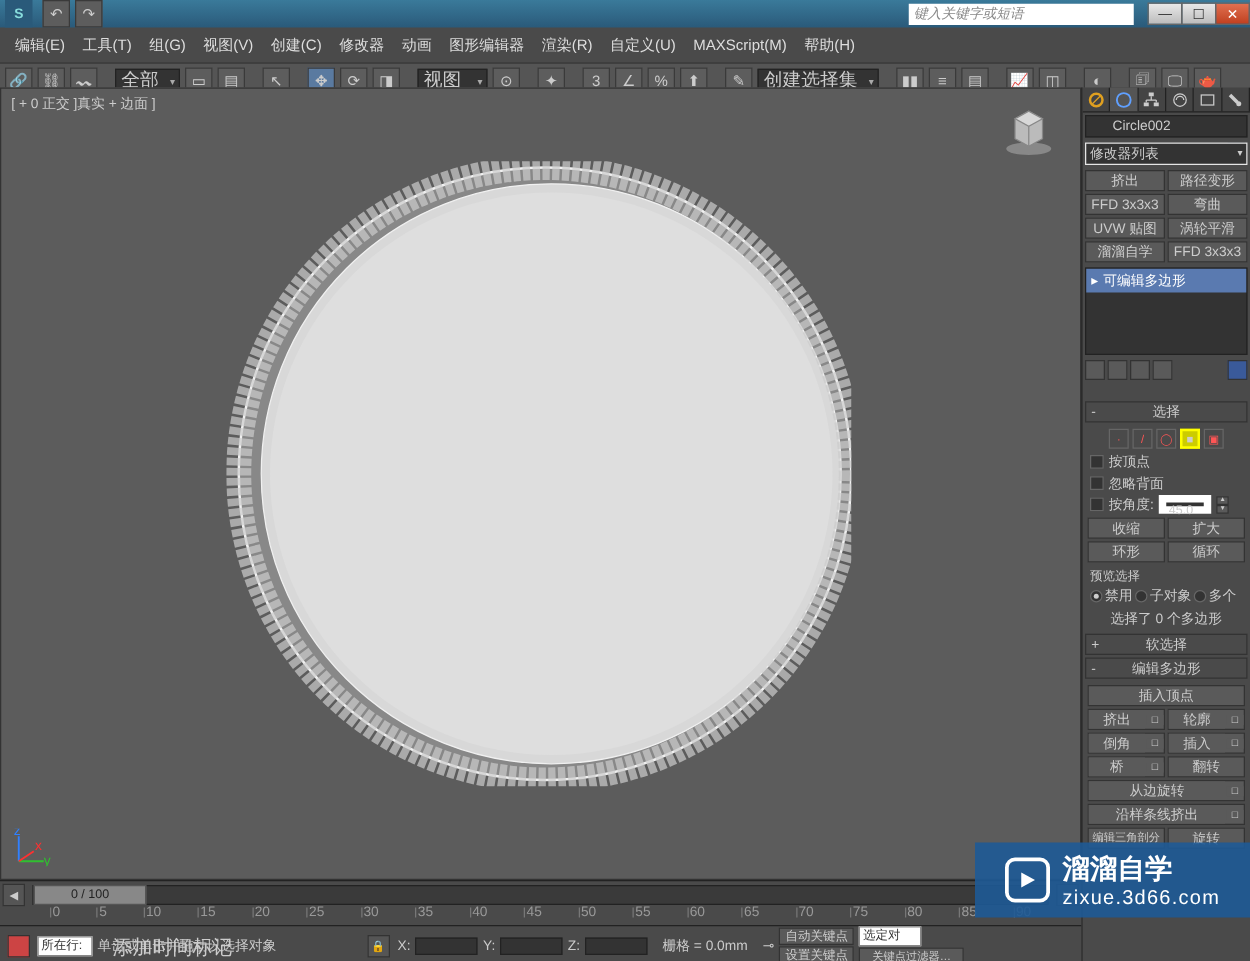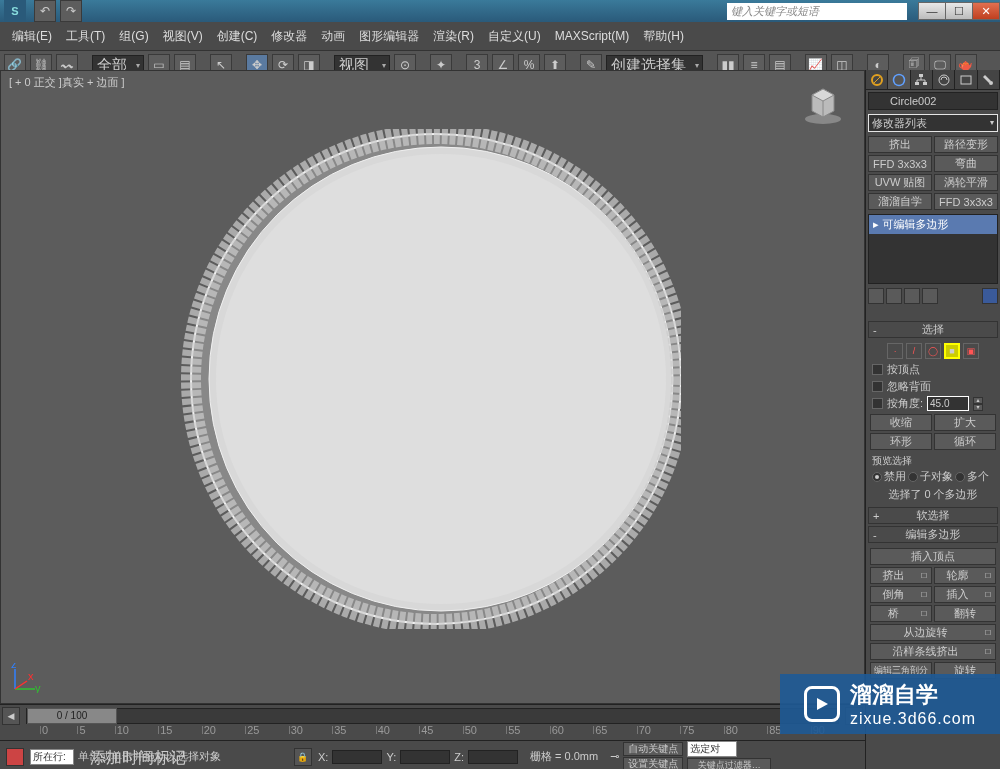--- a/index.html
+++ b/index.html
@@ -61,21 +61,21 @@
 .rollout-body { padding: 2px; }
 
 .sel-icons { display: flex; gap: 3px; padding: 2px; justify-content: center; align-items: center; }
 .sel-icon { width: 16px; height: 16px; border: 1px solid #666; display:flex; align-items:center; justify-content:center; font-size:9px; }
 .sel-icon.poly { border: 2px solid #ff0; background: #cc0; }
 
 .chk-row { display: flex; align-items: center; gap: 4px; padding: 1px 4px; font-size: 11px; color: #ccc; }
 .chk { width: 11px; height: 11px; background: #333; border: 1px solid #666; }
 .radio { width: 10px; height: 10px; border-radius: 50%; background: #333; border: 1px solid #666; }
 .radio.on:after { content:""; display:block; width:4px; height:4px; background:#ccc; border-radius:50%; margin:2px;}
-.spin-field { width: 42px; height: 15px; background: #333; border: 1px solid #ffffff; color: #ccc; font-size: 10px; padding: 0 2px; display: inline-block; line-height: 13px; }
+.spin-field { width: 42px; height: 15px; background: #333; border: 6px solid #ffffff; color: #ccc; font-size: 10px; padding: 0 2px; display: inline-block; line-height: 13px; }
 .spin-arrows { display: inline-flex; flex-direction: column; width: 10px; }
 .spin-arrows span { height: 7px; background: #5a5a5a; border: 1px solid #333; line-height: 4px; font-size: 6px; text-align: center; }
 
 .status-txt { text-align: center; font-size: 11px; color: #ccc; padding: 2px 0; }
 
 
 .bottom { position: absolute; bottom: 0; left: 0; right: 135px; height: 65px; background: #4a4a4a; }
 .timeslider-row { height: 22px; display: flex; align-items: center; border-top: 1px solid #222; }
 .ts-btn { width: 18px; height: 18px; background: #555; border: 1px solid #333; display:flex; align-items:center; justify-content:center; margin: 0 2px; font-size:9px;}
 .ts-track { flex: 1; height: 16px; background: #3a3a3a; border: 1px solid #222; position: relative; margin: 0 4px;}

